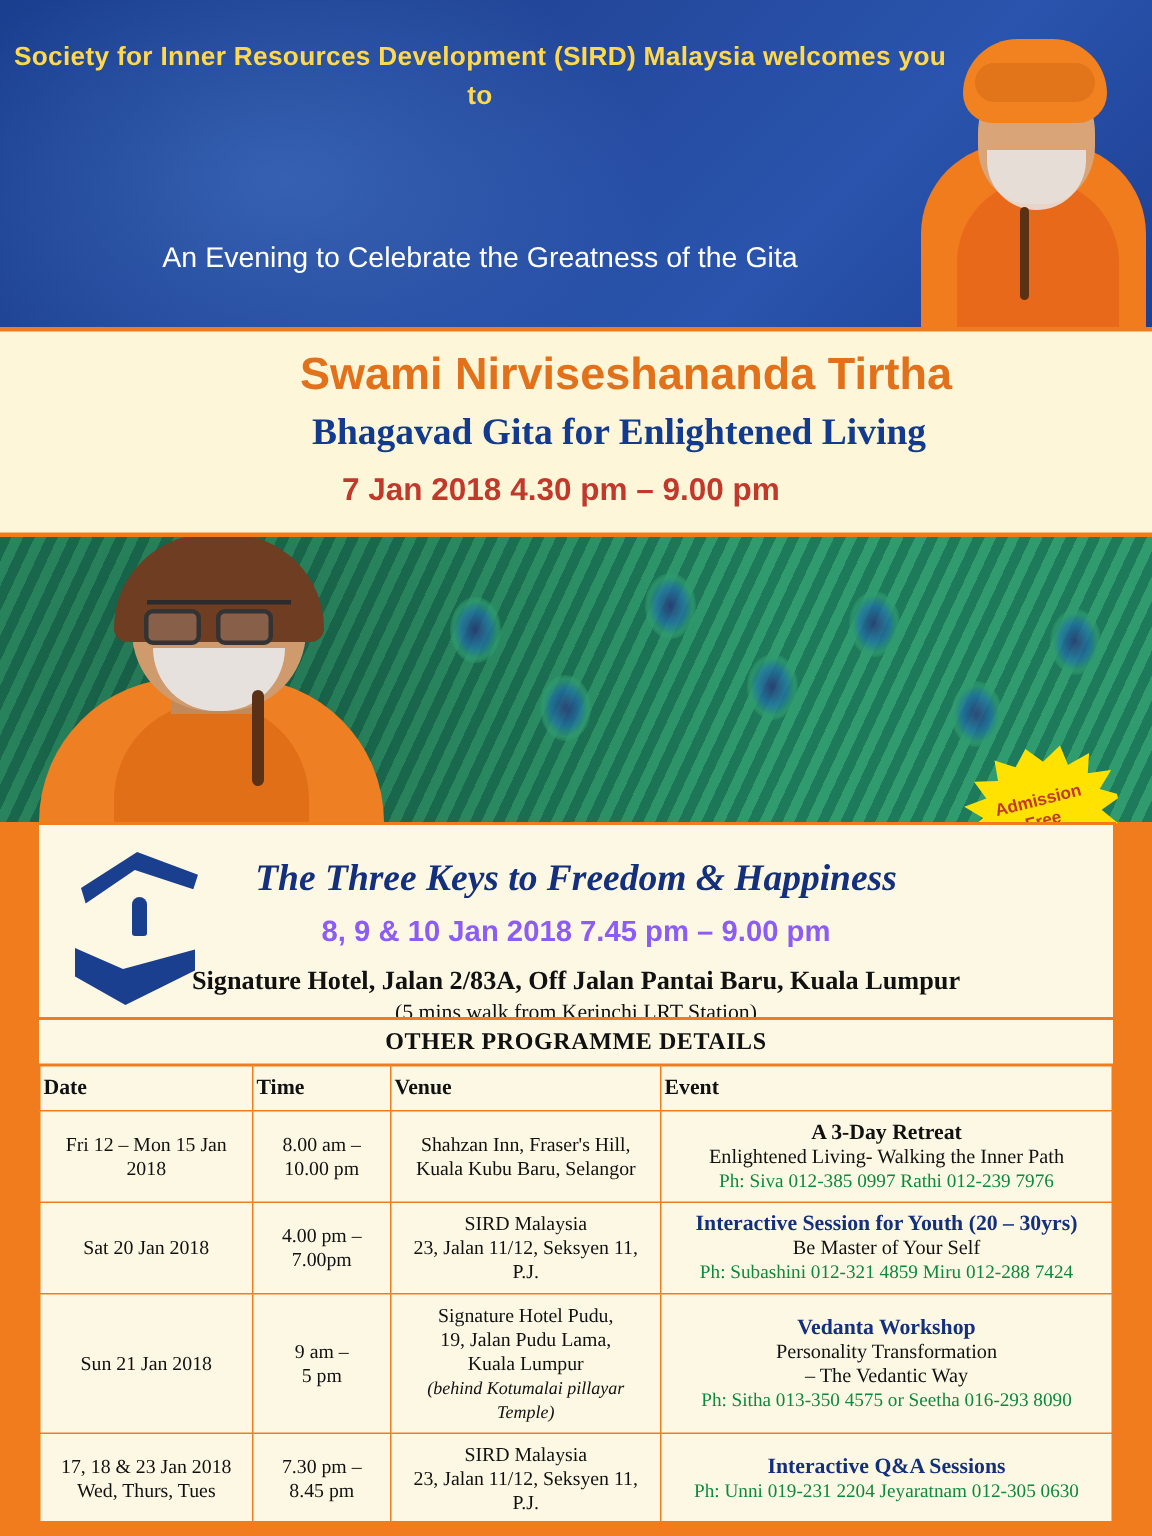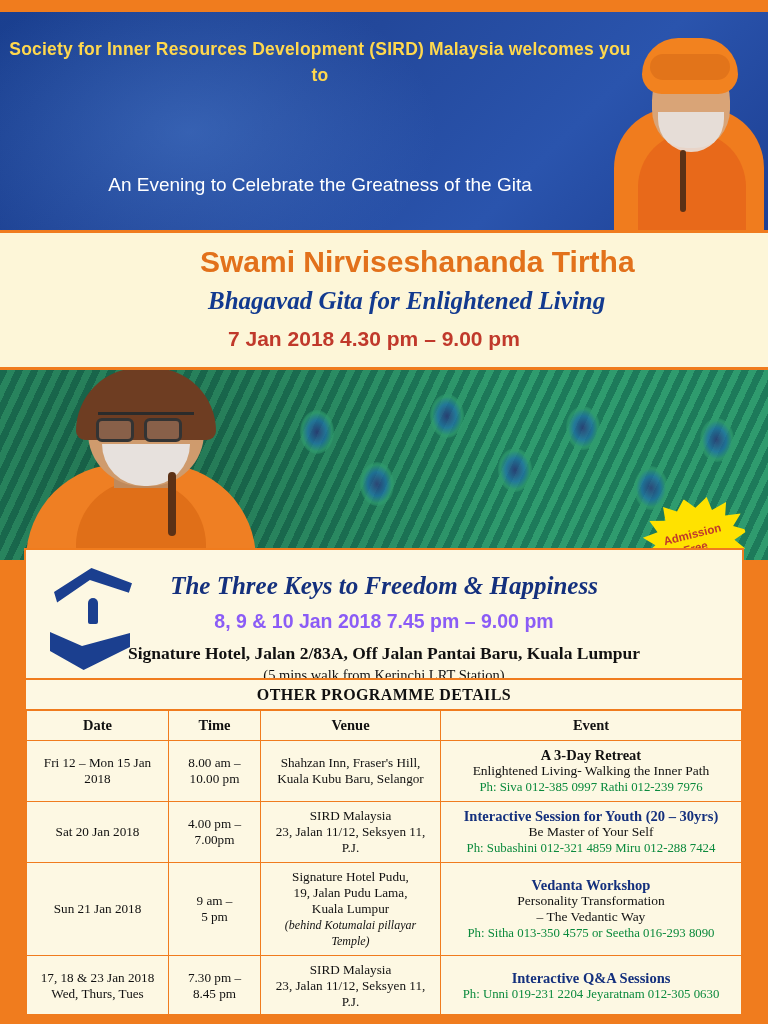--- a/index.html
+++ b/index.html
@@ -14,21 +14,20 @@
     overflow: hidden;
     background: #f07c1e;
   }
 
   
   .header {
     position: relative;
     height: 218px;
     background: linear-gradient(135deg, #1a3f8f 0%, #23489b 40%, #2a54ad 70%, #1d3f93 100%);
     overflow: hidden;
-    margin-top: 12px;
   }
   .header:before {
     content: "";
     position: absolute;
     left: -60px; top: -40px;
     width: 500px; height: 320px;
     background: radial-gradient(ellipse at center, rgba(80,130,210,0.45) 0%, rgba(26,63,143,0) 70%);
   }
   .org-line {
     position: absolute;
@@ -128,21 +127,20 @@
     color: #e2711b;
     font-size: 30px;
     font-weight: bold;
   }
   .speaker-topic {
     position: absolute;
     left: 208px; top: 54px; width: 560px;
     color: #123a8f;
     font-size: 25px;
     font-weight: bold;
-    font-style: italic;
     font-family: "Liberation Serif", serif;
   }
   .speaker-date {
     position: absolute;
     left: 228px; top: 94px; width: 520px;
     color: #c0392b;
     font-size: 21px;
     font-weight: bold;
   }
 
@@ -341,21 +339,21 @@
     width: 100%;
     border-collapse: collapse;
     font-family: "Liberation Serif", serif;
   }
   table.prog th {
     font-size: 14.5px;
     font-weight: bold;
     color: #111;
     padding: 6px 2px;
     border: 1px solid #f07c1e;
-    text-align: center;
+    text-align: left;
   }
   table.prog td {
     border: 1px solid #f07c1e;
     text-align: center;
     vertical-align: middle;
     padding: 6px 5px;
     font-size: 13.2px;
     color: #111;
     line-height: 16px;
   }

